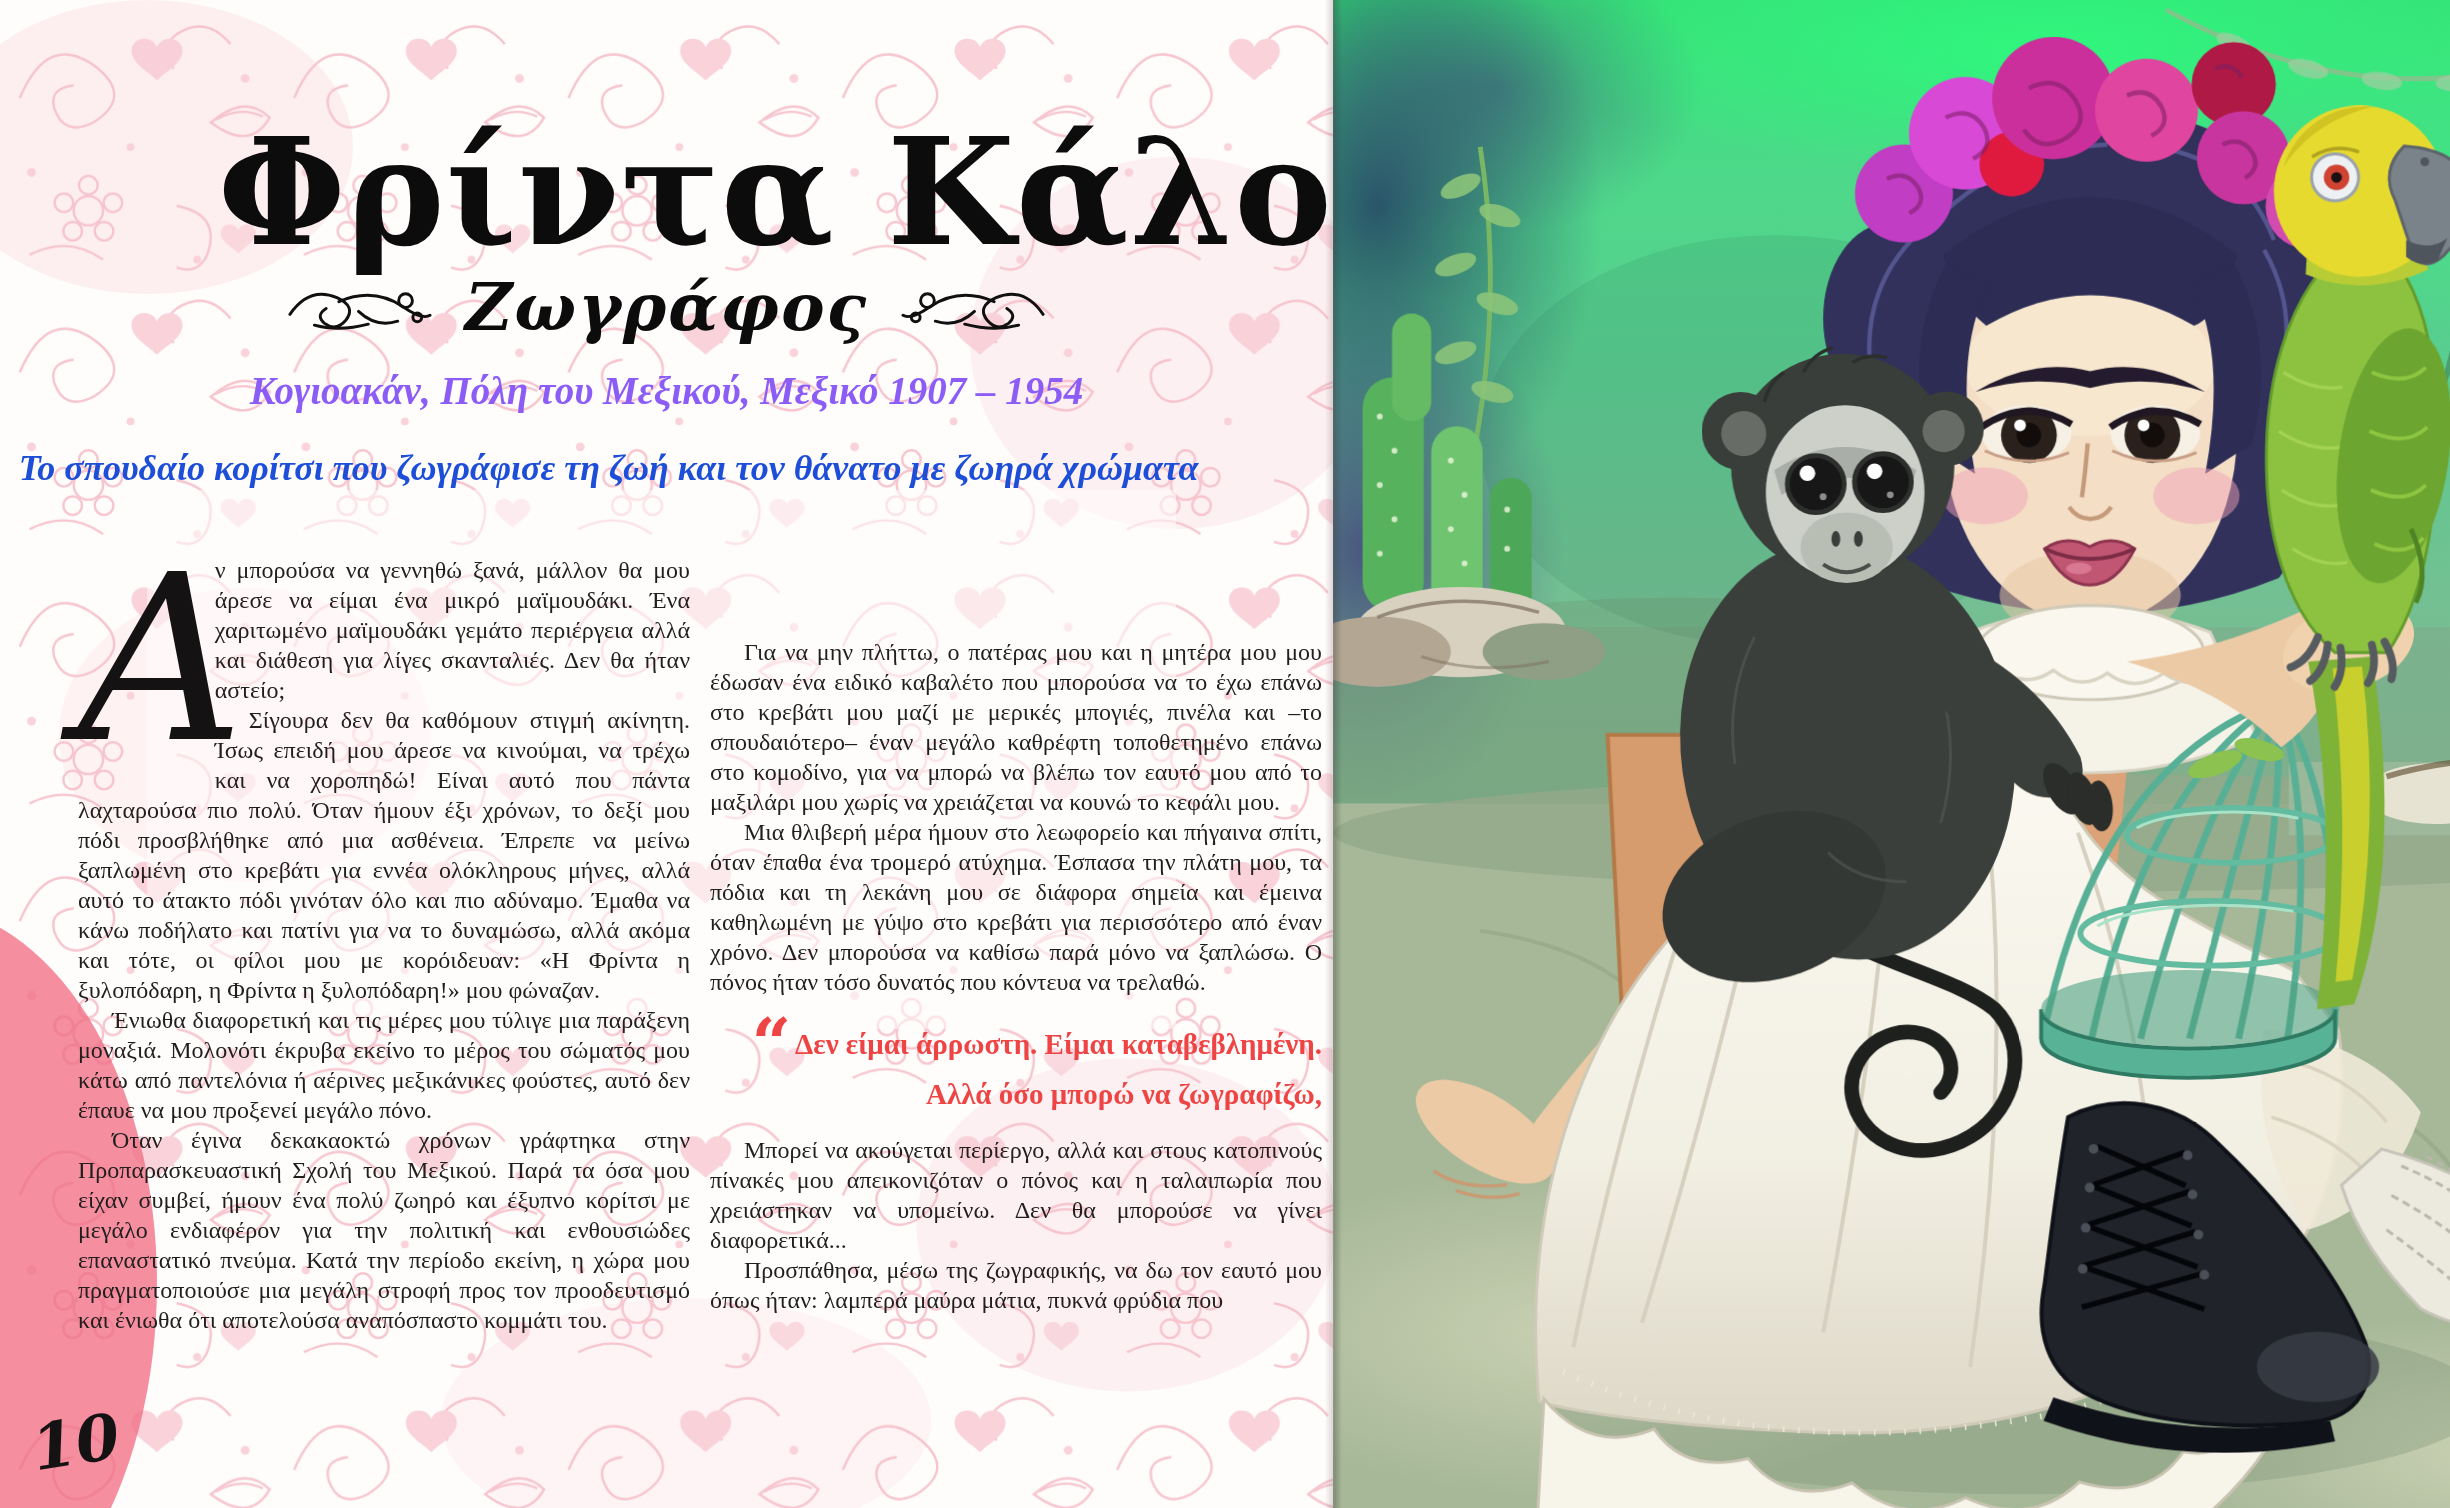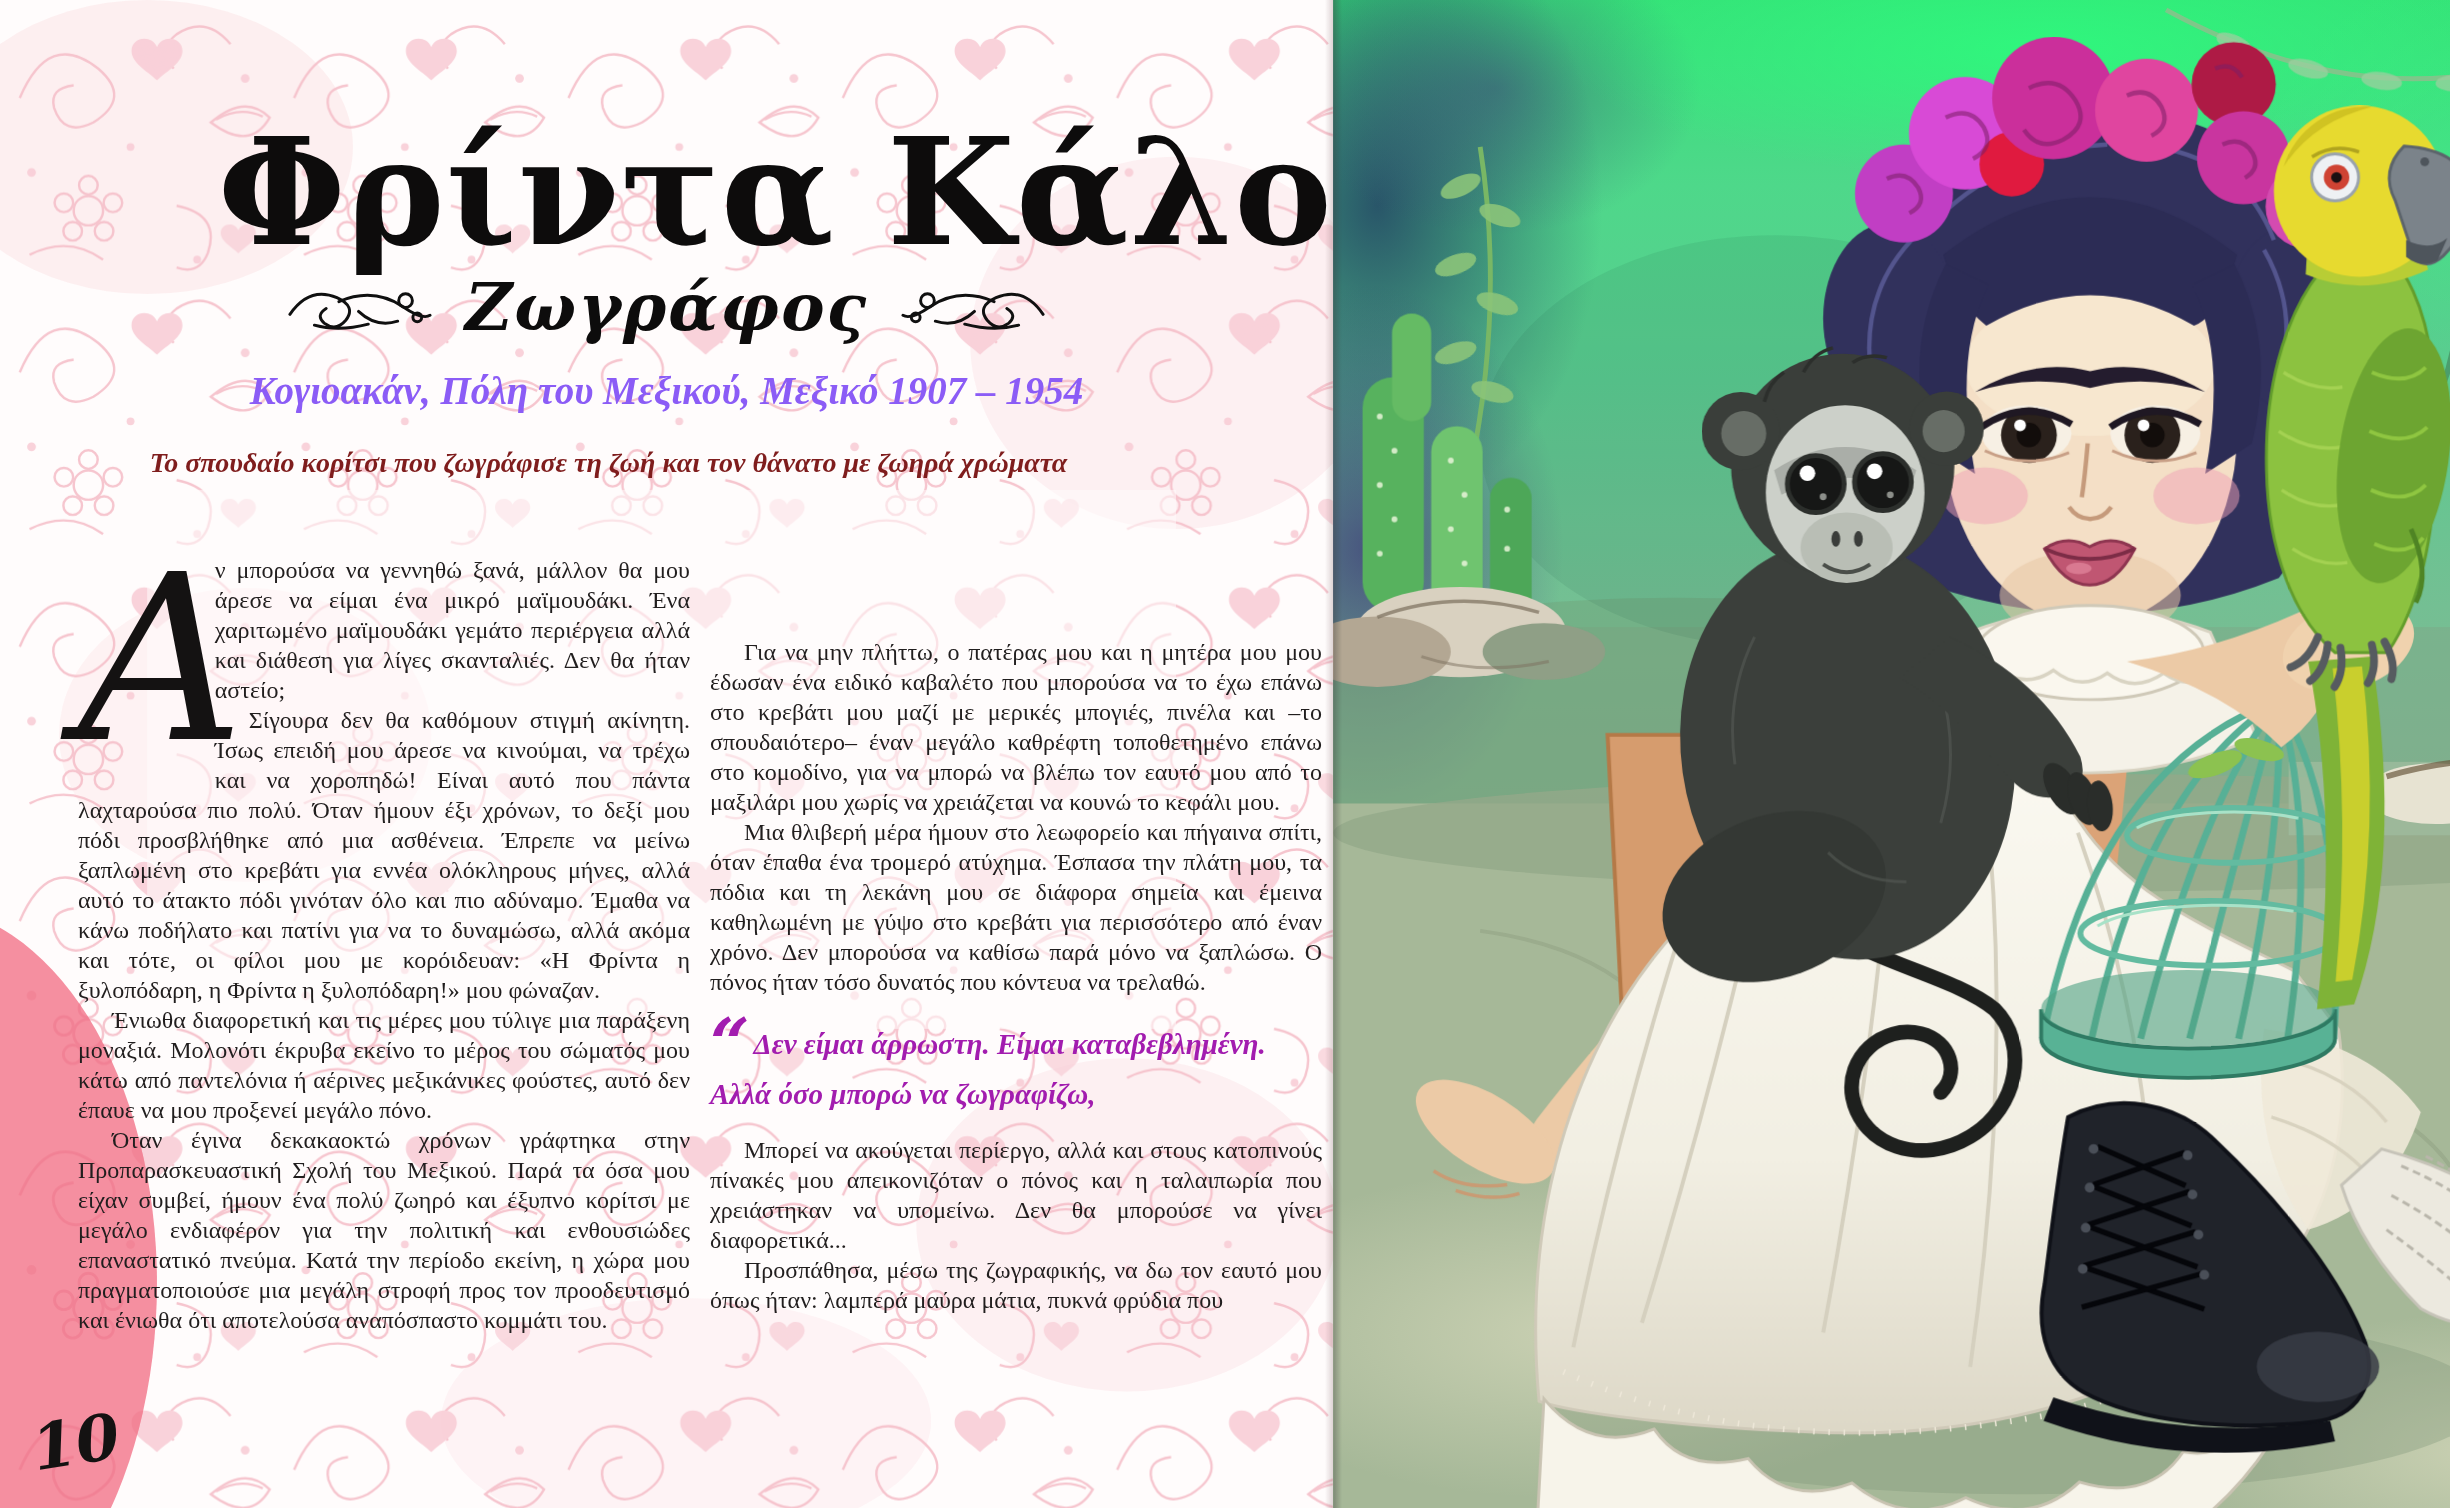--- a/index.html
+++ b/index.html
@@ -16,31 +16,31 @@
   .page-title{position:absolute;left:0;top:13.7px;width:1333px;text-align:right;
               font-family:"DejaVu Serif",serif;font-weight:bold;font-size:147px;line-height:1.1;
               color:#0d0c0c;letter-spacing:1px;z-index:5;}
   .profession-row{position:absolute;left:0;top:269px;width:1333px;display:flex;align-items:center;
                   justify-content:center;gap:33px;z-index:5;}
   .profession{font-family:"DejaVu Serif",serif;font-weight:bold;font-style:italic;font-size:65px;
               color:#0d0c0c;letter-spacing:2px;}
   .lifespan{position:absolute;left:0;top:368px;width:1333px;text-align:center;font-style:italic;
             font-weight:bold;font-size:39px;color:#8b5cf6;z-index:5;}
   .tagline{position:absolute;left:0;top:447px;width:1217px;text-align:center;font-style:italic;
-           font-weight:bold;font-size:28px;color:#7f1d1d;z-index:5;}
+           font-weight:bold;font-size:36px;color:#1d4ed8;z-index:5;}
   .col{position:absolute;top:555px;width:612px;font-size:24px;line-height:30px;color:#211e1e;
        text-align:justify;z-index:5;}
   .col1{left:78px;}
   .col2{left:710px;padding-top:82px;}
   .col p{margin:0;}
   .col p.indent{text-indent:34px;}
   .dropcap{float:left;font-family:"DejaVu Serif",serif;font-size:230px;line-height:196px;
            height:211px;width:125px;margin:6.9px 11.8px 0 0;color:#141212;font-style:italic;}
-  .pull-quote{margin:21.6px 0 16.7px;text-align:left;font-style:italic;font-weight:bold;
-              font-size:29px;line-height:50px;color:#a21caf;}
+  .pull-quote{margin:21.6px 0 16.7px;text-align:right;font-weight:bold;
+              font-size:29px;line-height:50px;color:#ef4444;}
   .q-mark{font-family:"DejaVu Serif",serif;font-size:69px;font-weight:bold;line-height:0;
           vertical-align:-14.7px;letter-spacing:-8.8px;margin-right:12.7px;}
   .q-mark.close{margin:0 0 0 12.7px;vertical-align:-29px;}
   .pagenum{position:absolute;font-family:"DejaVu Serif",serif;font-style:italic;font-weight:bold;
            font-size:63px;color:#141212;z-index:25;transform:rotate(-9deg);}
   .pagenum-left{left:32px;top:1405px;}
 </style>
 </head>
 <body>
 

